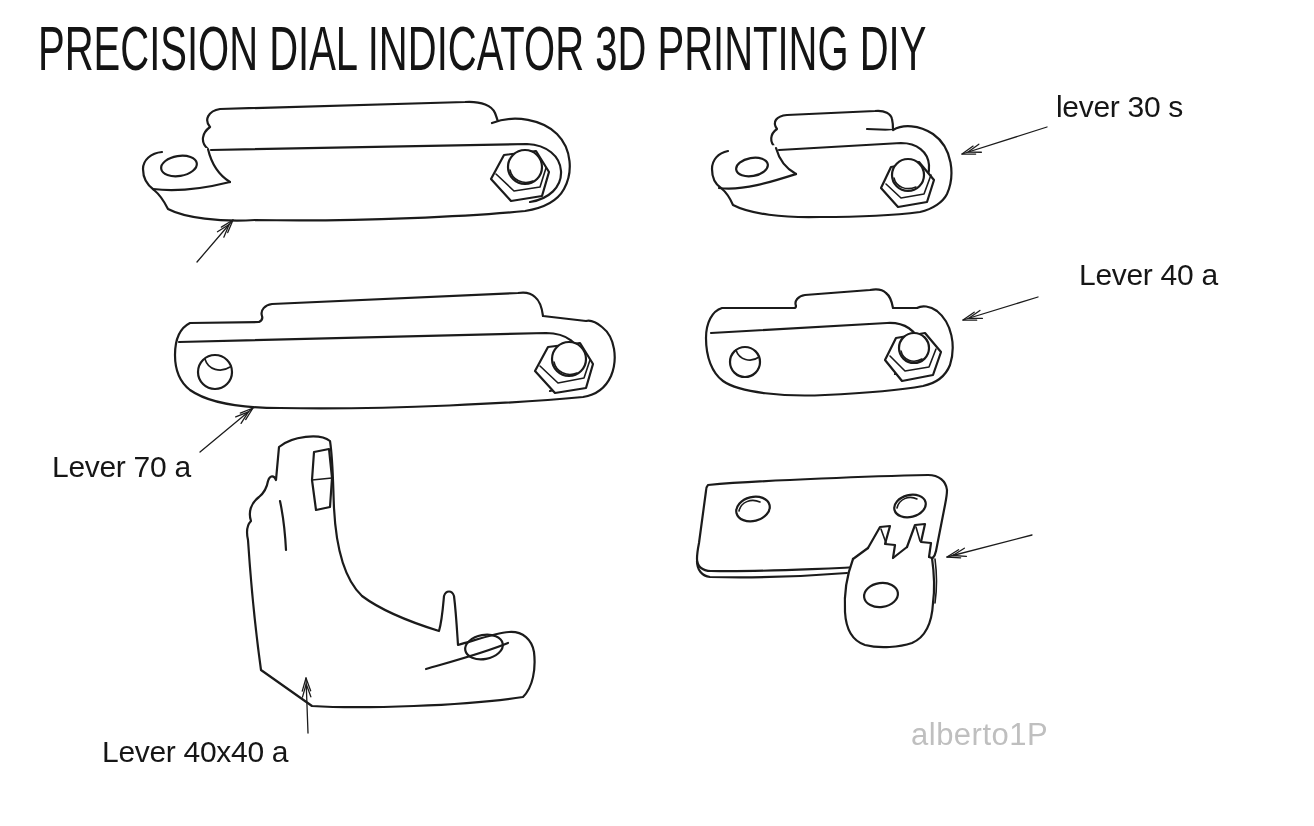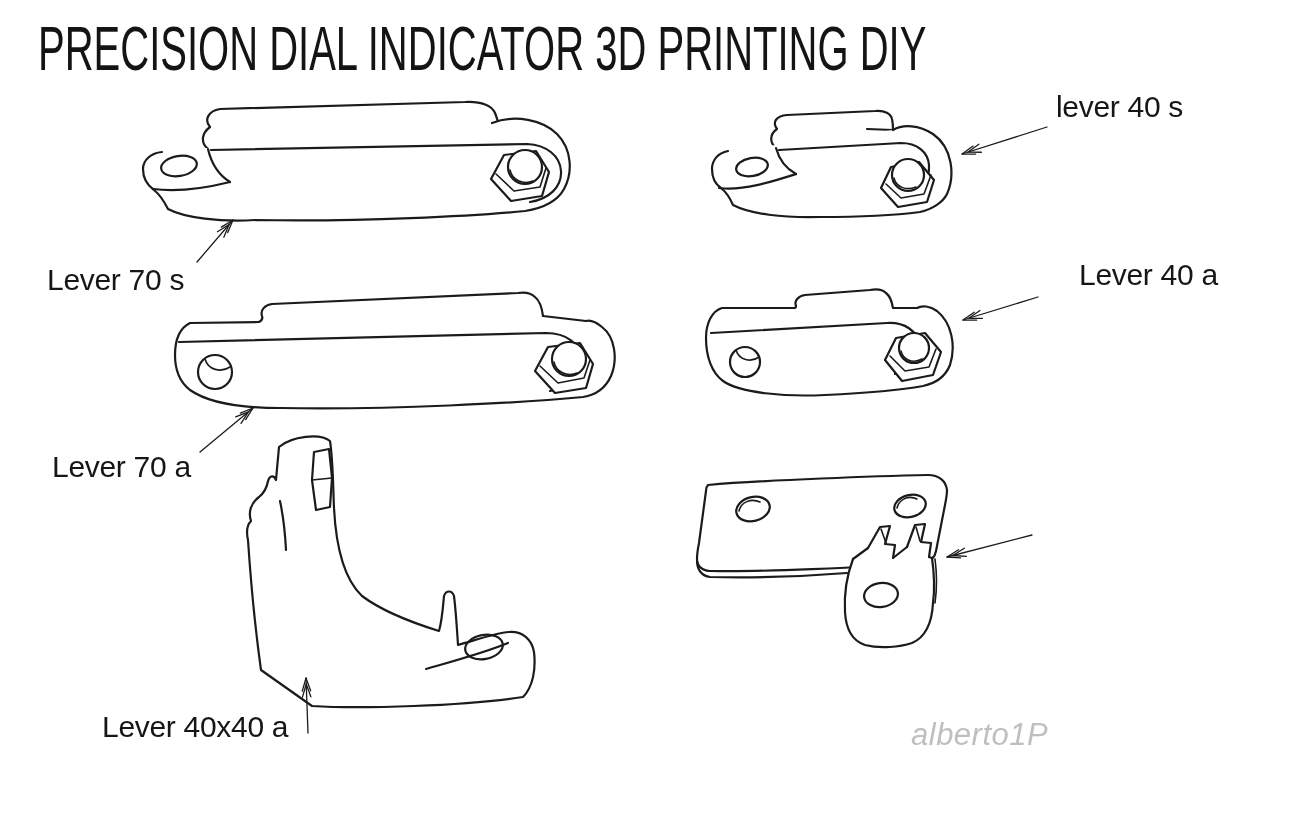--- a/index.html
+++ b/index.html
@@ -7,21 +7,21 @@
        font-family:"Liberation Sans",sans-serif;color:#161616;}
   .stage{position:absolute;inset:0;border-radius:32px;}
   .page-title{position:absolute;left:38px;top:12px;font-size:63px;font-weight:400;
        white-space:nowrap;transform:scaleX(0.635);transform-origin:0 0;color:#141414;}
   .part-label{position:absolute;font-size:30px;line-height:34px;color:#161616;
        white-space:nowrap;letter-spacing:-0.3px;}
   .lbl-70s{left:47px;top:263px;}
   .lbl-40s{left:1056px;top:90px;}
   .lbl-70a{left:52px;top:450px;}
   .lbl-40a{left:1049px;top:258px;margin-left:30px;}
-  .lbl-4040a{left:102px;top:710px;}
+  .lbl-4040a{left:102px;top:735px;}
   .lbl-plate{left:1037px;top:495px;}
   .watermark{position:absolute;left:911px;top:717px;font-size:31px;color:#bfbfbf;
        letter-spacing:0.5px;}
   svg.draw{position:absolute;left:0;top:0;}
   .ln{fill:none;stroke:#1b1b1b;stroke-width:2.2;stroke-linecap:round;stroke-linejoin:round;}
   .lnf{fill:#ffffff;stroke:#1b1b1b;stroke-width:2.2;stroke-linecap:round;stroke-linejoin:round;}
   .thin{fill:none;stroke:#1b1b1b;stroke-width:1.6;stroke-linecap:round;stroke-linejoin:round;}
   .leader{fill:none;stroke:#1c1c1c;stroke-width:1.3;stroke-linecap:round;stroke-linejoin:round;}
 </style>
 </head>
@@ -128,20 +128,19 @@
       </g>
       <g>
         <path class="leader" d="M 1032,535 L 947,557"></path>
         <path class="leader" transform="translate(947,557) rotate(165.5)" d="M -13,-4.2 L 0,0 L -13,4.2 M -19,-4.2 L -6,0 L -19,4.2"></path>
       </g>
     </g>
   </svg>
 
   <div class="page-title">PRECISION DIAL INDICATOR 3D PRINTING DIY</div>
 
-  <div class="part-label lbl-70s">Lever 70 s</div>
-  <div class="part-label lbl-40s">lever 40 s</div>
+  <div class="part-label lbl-40s">lever 30 s</div>
   <div class="part-label lbl-70a">Lever 70 a</div>
   <div class="part-label lbl-40a">Lever 40 a</div>
   <div class="part-label lbl-4040a">Lever 40x40 a</div>
 
-  <div class="watermark" style="color: rgb(191, 191, 191); font-style: italic;">alberto1P</div>
+  <div class="watermark" style="color: rgb(191, 191, 191);">alberto1P</div>
 </div>
 
 </body></html>

